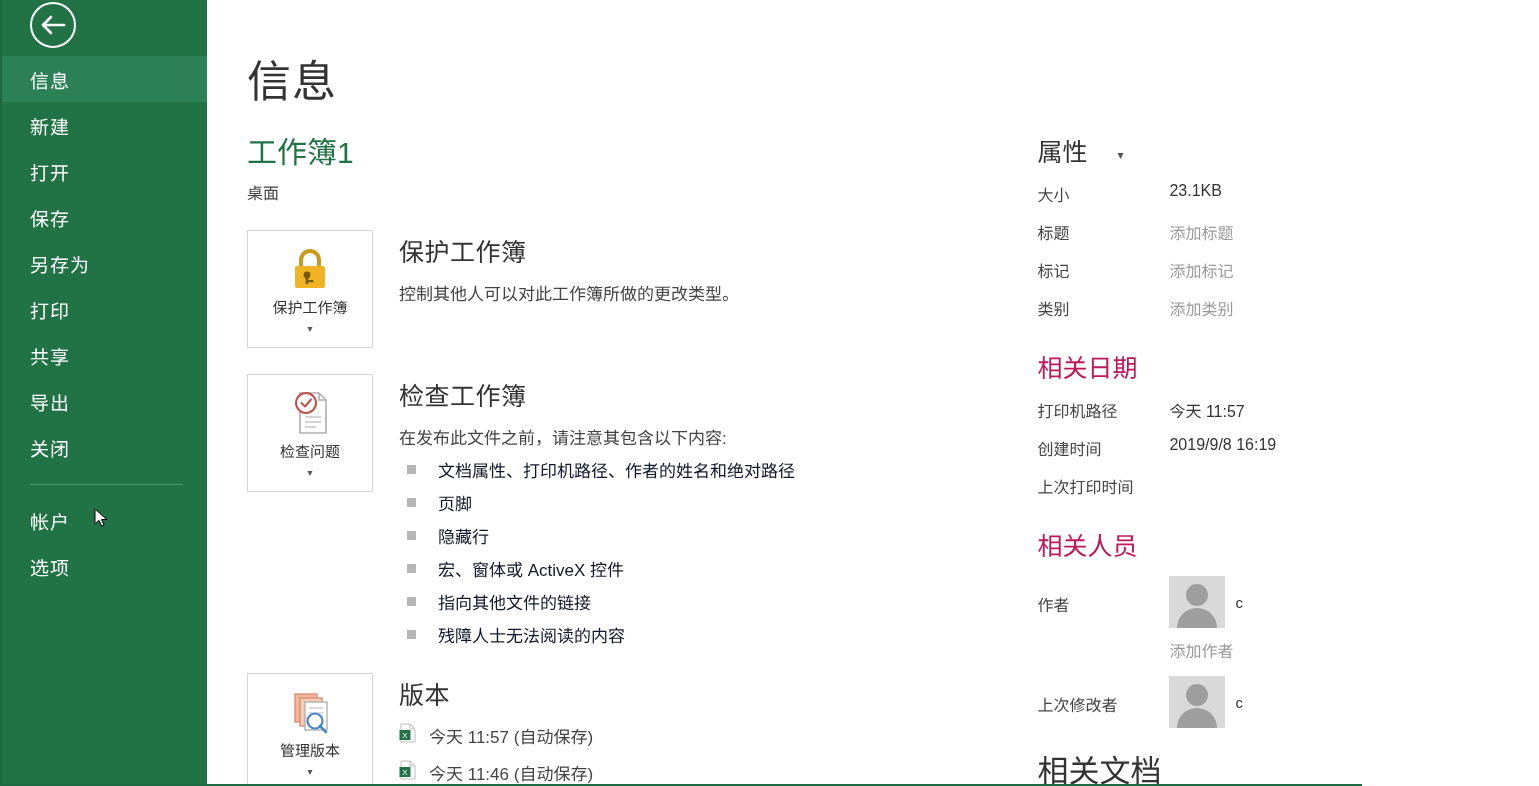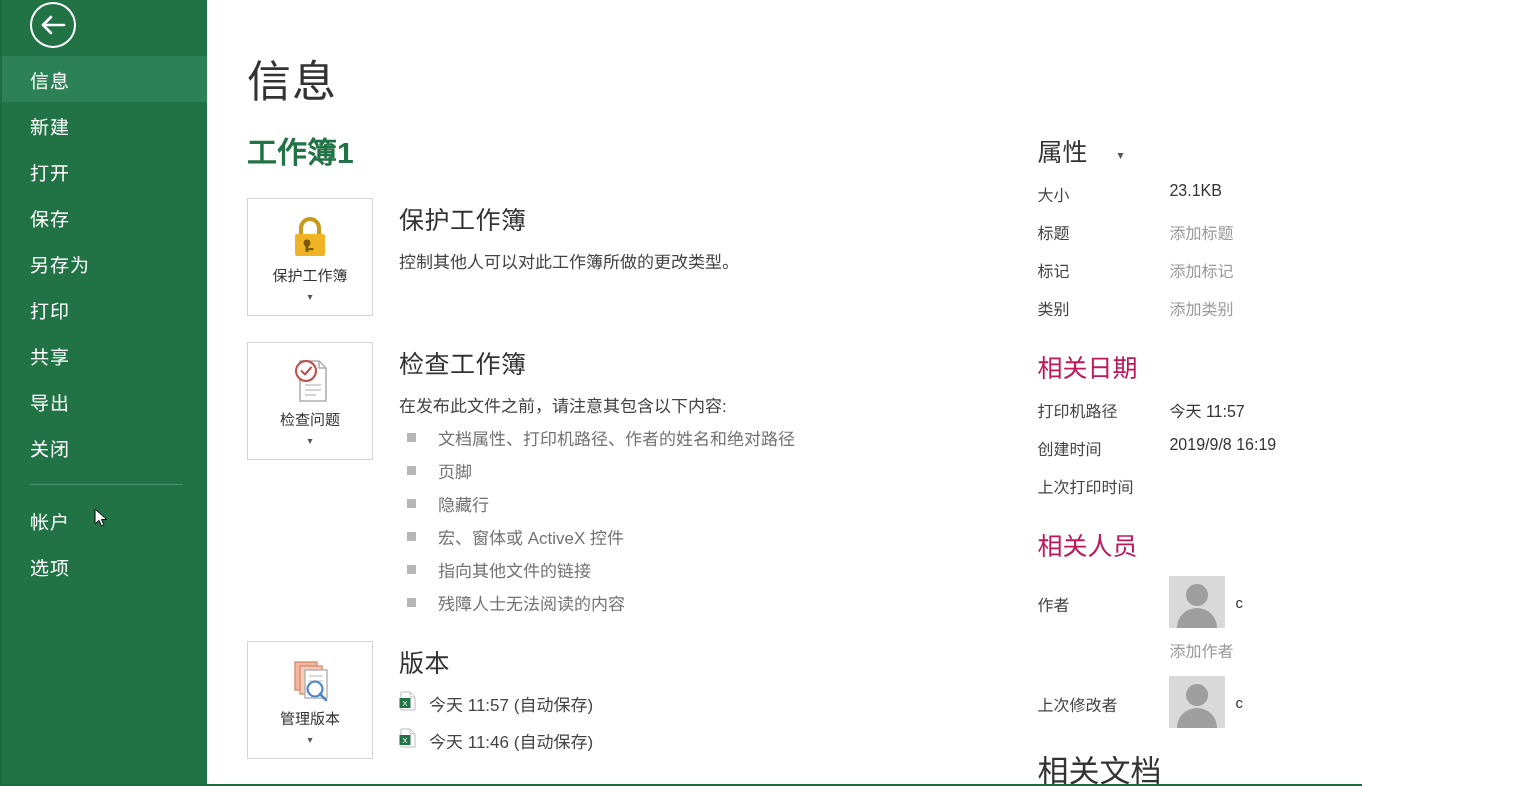--- a/index.html
+++ b/index.html
@@ -90,21 +90,21 @@
     padding-left: 40px;
   }
   .right-col {
     width: 400px;
     padding-left: 32px;
     padding-top: 4px;
   }
   .wb-name {
     font-size: 30px;
     color: #217346;
-    font-weight: bold;
+    font-weight: normal;
     margin: 0;
   }
   .wb-path {
     font-size: 16px;
     color: #444444;
     margin-top: 8px;
   }
 
   
   .block {
@@ -153,21 +153,21 @@
   }
   .bullets {
     list-style: none;
     margin: 8px 0 0 0;
     padding: 0;
   }
   .bullets li {
     display: flex;
     align-items: center;
     font-size: 17px;
-    color: #737373;
+    color: #0f172a;
     margin-top: 8px;
   }
   .bullet-sq {
     width: 9px; height: 9px;
     background: #b6b6b6;
     margin-right: 22px;
     margin-left: 8px;
     flex: 0 0 9px;
   }
   .versions {
@@ -330,20 +330,21 @@
 
   <div class="main">
 
     <h1 class="page-title">信息</h1>
 
     <div class="content">
 
       <div class="left-col">
 
         <h2 class="wb-name">工作簿1</h2>
+        <div class="wb-path">桌面</div>
 
         <div class="block">
           <div class="tile">
             <div class="tile-icon">
               <svg width="44" height="46" viewBox="0 0 44 46" aria-hidden="true">
                 <path d="M13 20 V14 a9 9 0 0 1 18 0 V20" stroke="#c79a1e" stroke-width="4" fill="none"></path>
                 <rect x="7" y="20" width="30" height="22" rx="2" fill="#f0b323"></rect>
                 <circle cx="19" cy="29" r="3.4" fill="#7a5a00"></circle>
                 <rect x="17.6" y="30" width="2.8" height="8" fill="#7a5a00"></rect>
                 <rect x="20.4" y="34" width="5" height="2.2" fill="#7a5a00"></rect>

